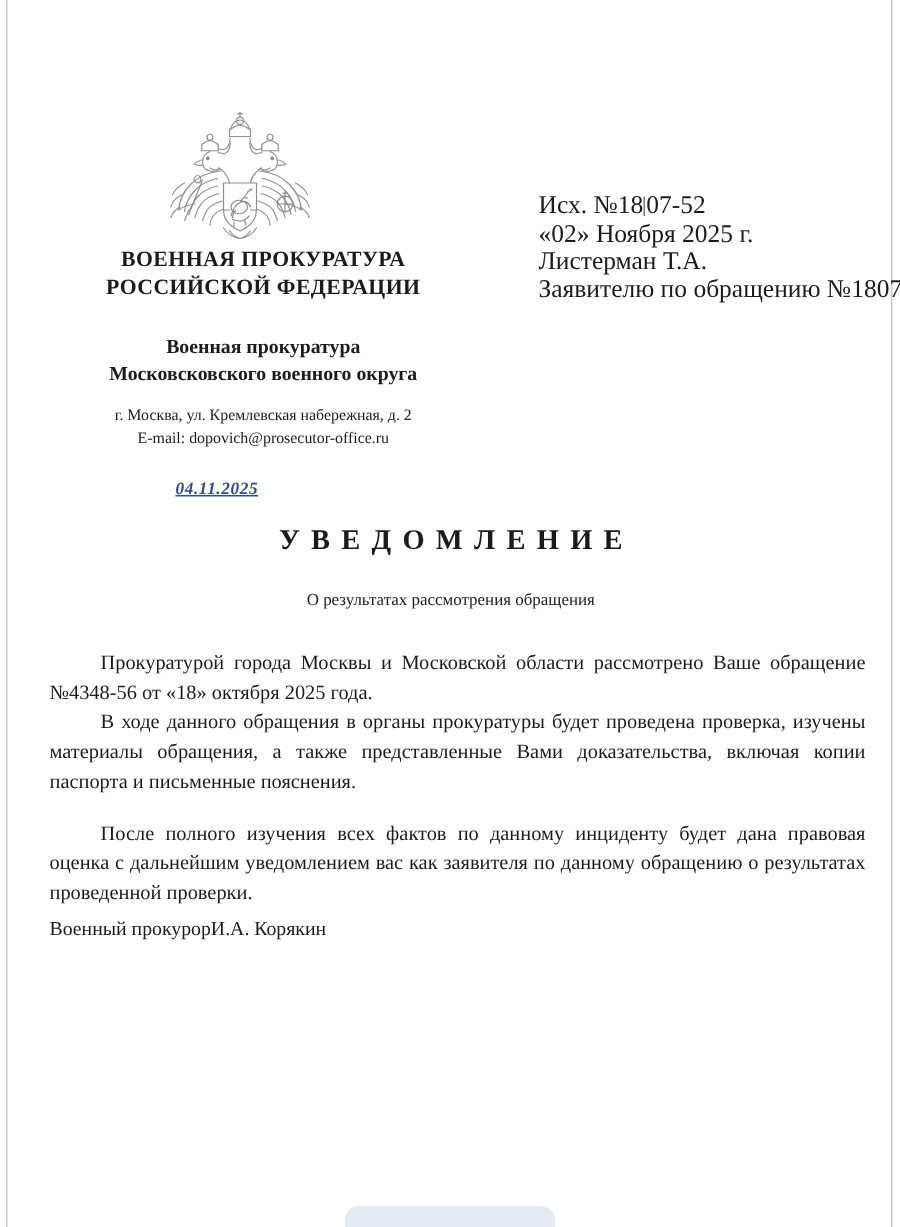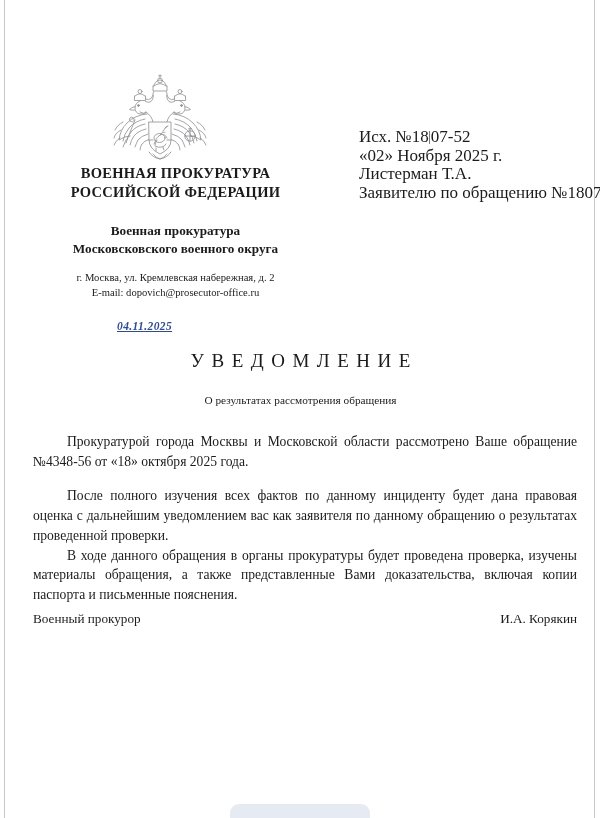--- a/index.html
+++ b/index.html
@@ -129,21 +129,21 @@
   }
 
   
   .doc-title {
     position: absolute;
     left: 28px;
     top: 350px;
     width: 535px;
     text-align: center;
     font-size: 19px;
-    font-weight: normal;
+    font-weight: bold;
     letter-spacing: 7.5px;
     text-indent: 7.5px;
   }
   .doc-subtitle {
     position: absolute;
     left: 28px;
     top: 394px;
     width: 535px;
     text-align: center;
     font-size: 11.3px;
@@ -168,23 +168,22 @@
 
   
   .signature {
     position: absolute;
     left: 28px;
     top: 610px;
     width: 544px;
   }
   .sig-row {
     display: flex;
-    justify-content: space-between;
+    justify-content: flex-start;
     align-items: flex-start;
-    gap: 25px;
   }
   .sig-left-line, .sig-name {
     font-size: 13.2px;
     line-height: 18px;
     white-space: nowrap;
   }
   .sig-rank {
     font-size: 13.2px;
     line-height: 18px;
     margin-top: 10px;
@@ -304,22 +303,22 @@
       <div class="addr-line">«02» Ноября 2025 г.</div>
       <div class="addr-line">Листерман Т.А.</div>
       <div class="addr-line">Заявителю по обращению №1807-52</div>
     </div>
 
     <div class="doc-title">УВЕДОМЛЕНИЕ</div>
     <div class="doc-subtitle">О результатах рассмотрения обращения</div>
 
     <div class="body-copy">
       <p class="para">Прокуратурой города Москвы и Московской области рассмотрено Ваше обращение №4348-56 от «18» октября 2025 года.</p>
+      <p class="para">В ходе данного обращения в органы прокуратуры будет проведена проверка, изучены материалы обращения, а также представленные Вами доказательства, включая копии паспорта и письменные пояснения.</p>
       <p class="para spaced">После полного изучения всех фактов по данному инциденту будет дана правовая оценка с дальнейшим уведомлением вас как заявителя по данному обращению о результатах проведенной проверки.</p>
-      <p class="para">В ходе данного обращения в органы прокуратуры будет проведена проверка, изучены материалы обращения, а также представленные Вами доказательства, включая копии паспорта и письменные пояснения.</p>
     </div>
 
     <div class="signature">
       <div class="sig-row">
         <span class="sig-left-line">Военный прокурор</span>
         <span class="sig-name">И.А. Корякин</span>
       </div>
     </div>
 
   </div>

